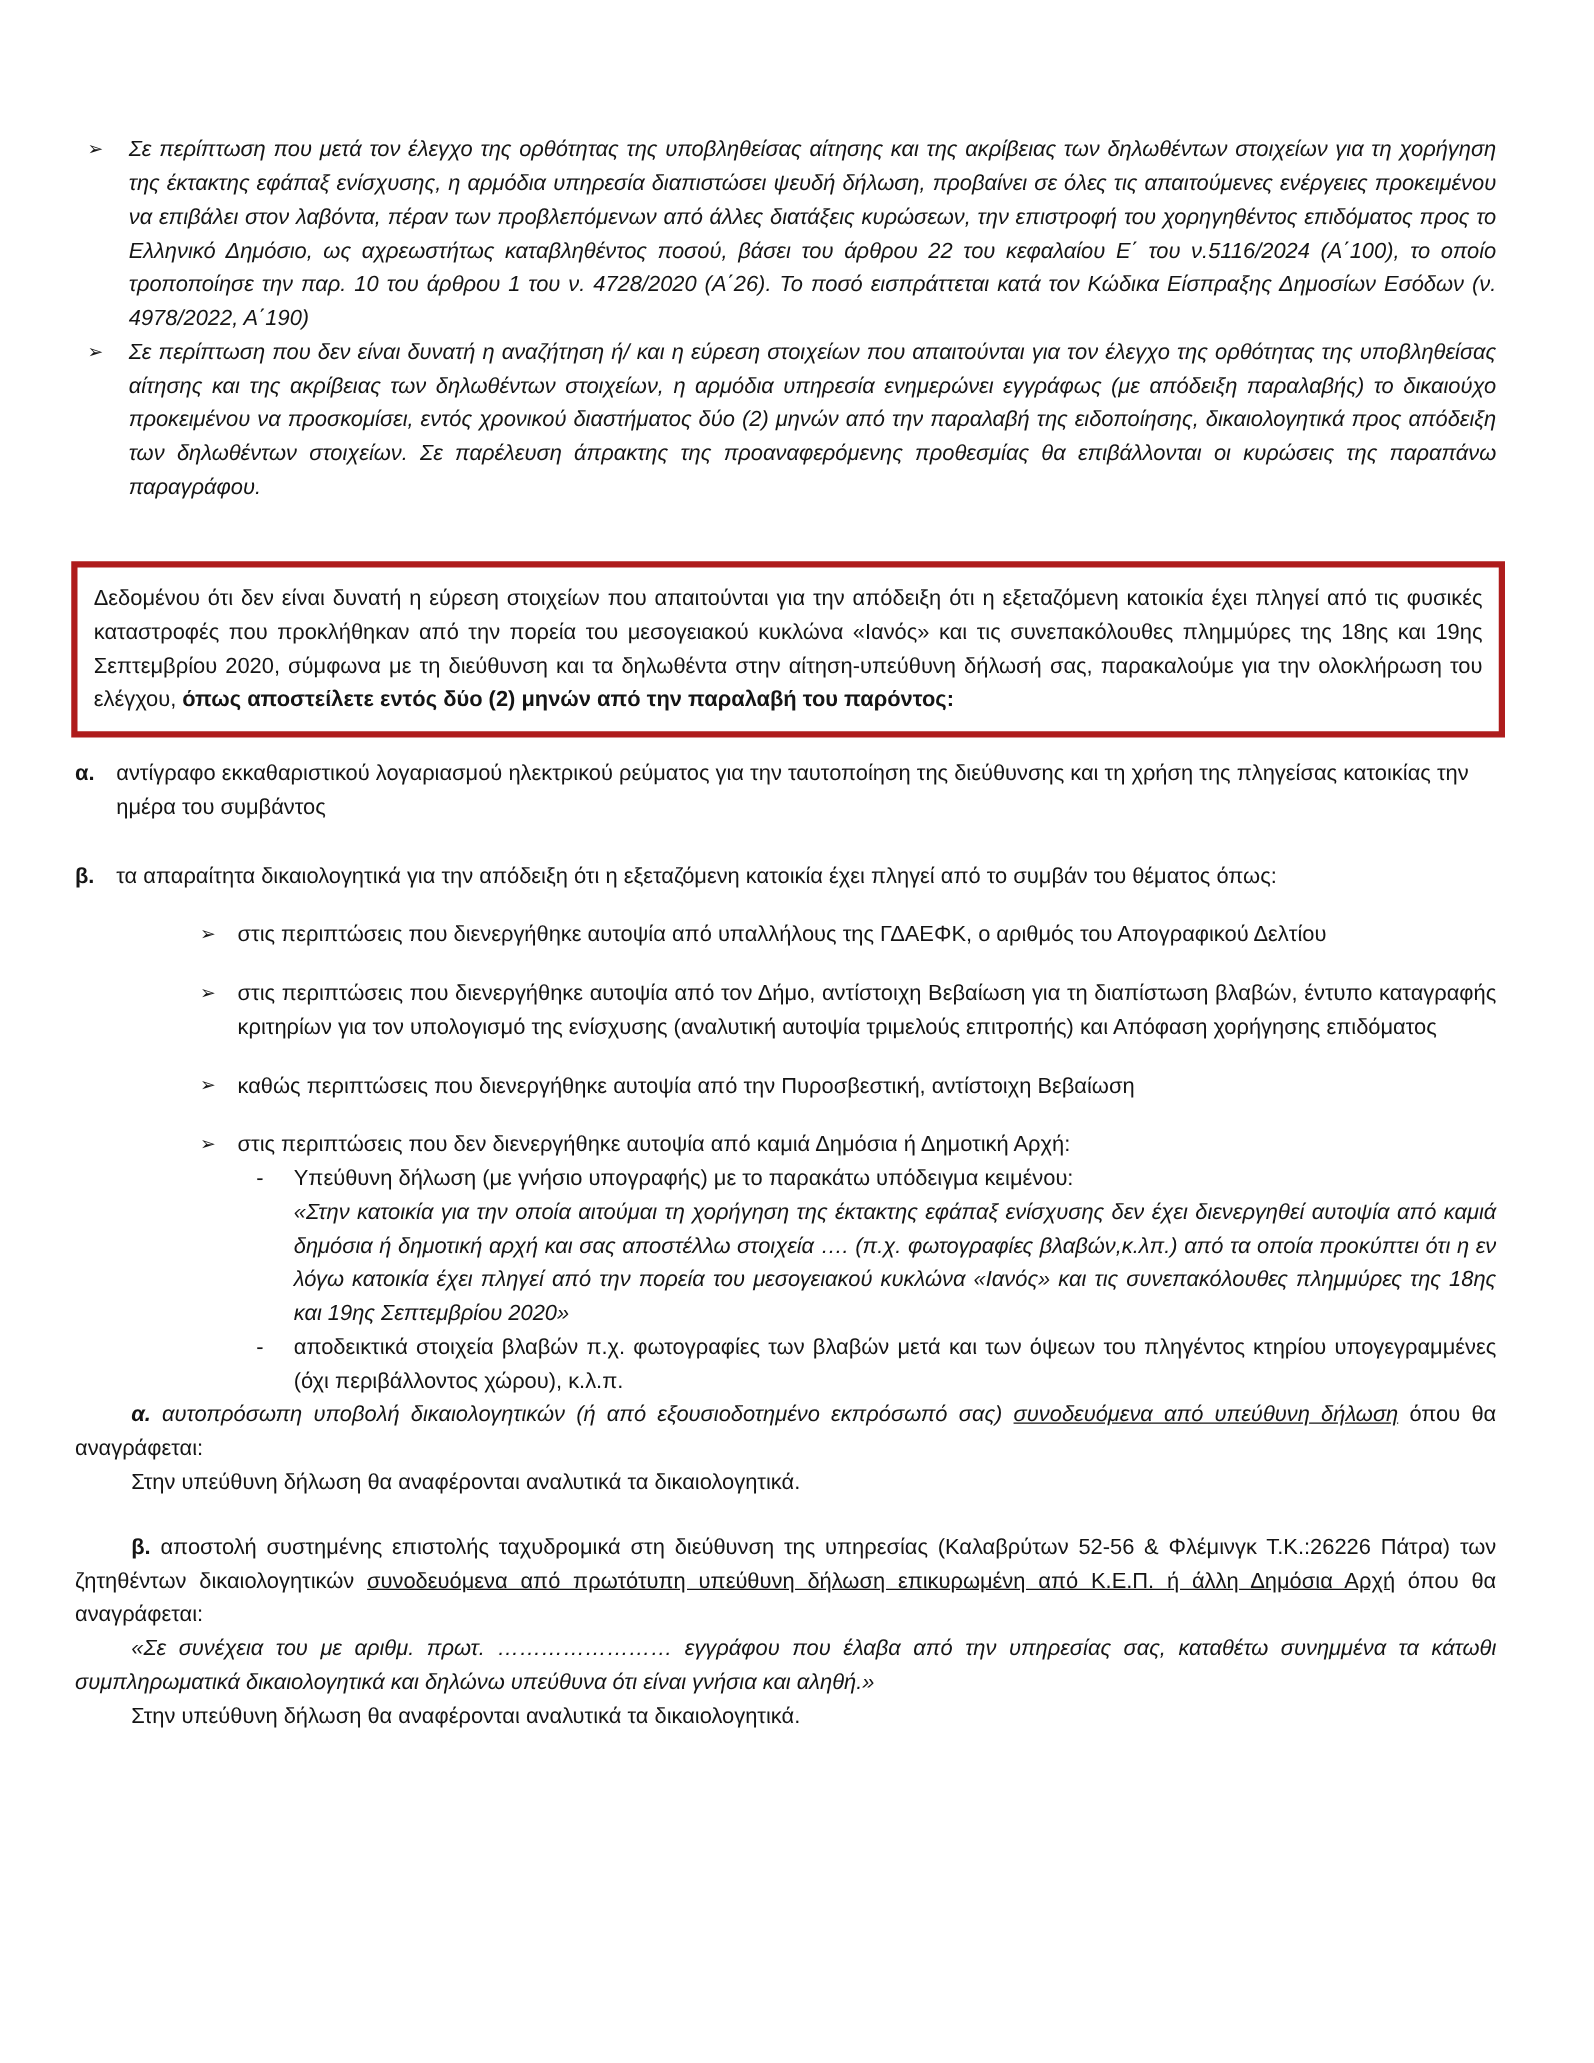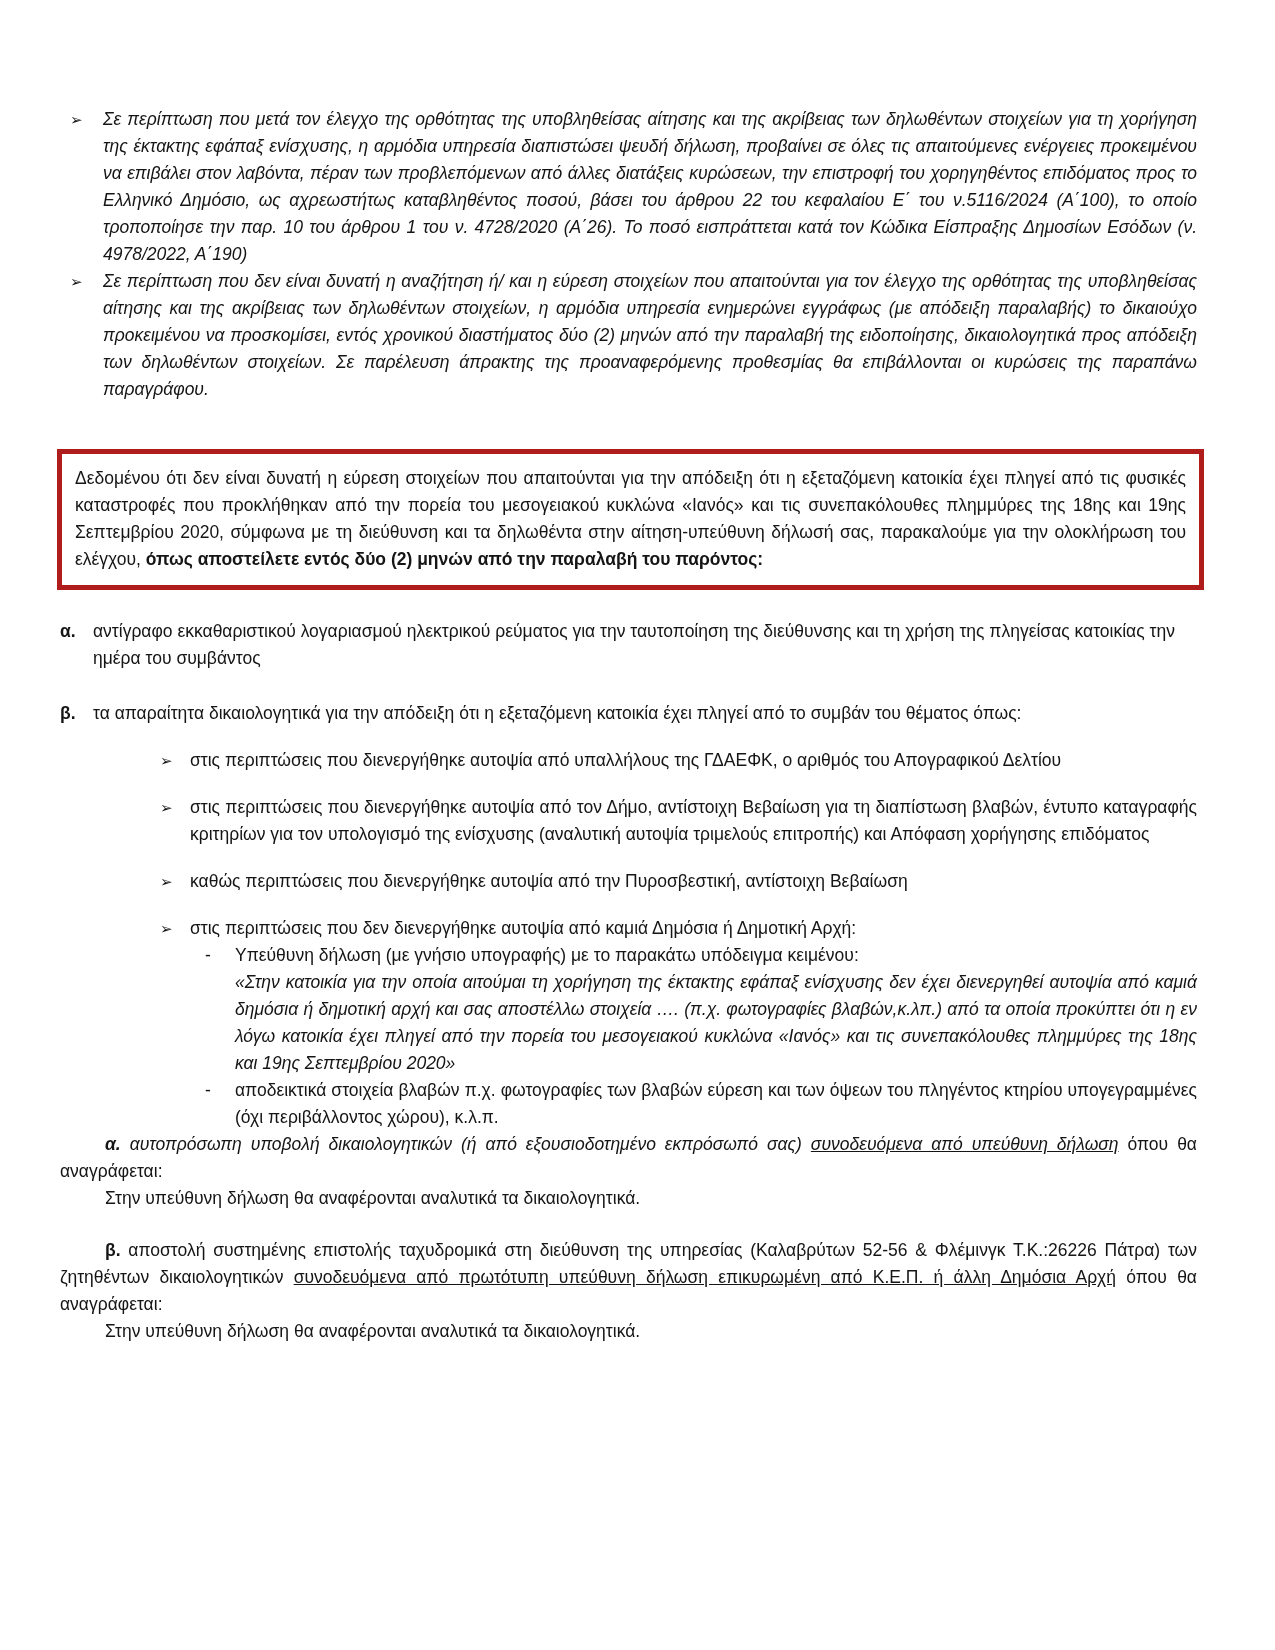--- a/index.html
+++ b/index.html
@@ -32,21 +32,21 @@
   }
   .bullet .btxt{flex:1;}
   .mb-bullets{margin-bottom:46px;}
   
   .notice-box{
     border:5px solid #ae1c1c;
     box-sizing:border-box;
     margin-left:-3px;
     margin-right:-7px;
     padding:11px 13px 12px 13px;
-    margin-bottom:28px;
+    margin-bottom:15px;
   }
   
   .ab-item{display:flex;align-items:flex-start;}
   .ab-item .abmark{flex:0 0 33px;font-weight:bold;}
   .ab-item .abtxt{flex:1;}
   .mb28{margin-bottom:28px;}
   .mb20{margin-bottom:20px;}
   
   .sub{margin-left:100px;}
   .sub .bmark{flex:0 0 30px;padding-left:0;}
@@ -105,23 +105,24 @@
     <p class="btxt">στις περιπτώσεις που δεν διενεργήθηκε αυτοψία από καμιά Δημόσια ή Δημοτική Αρχή:</p>
   </div>
 
   <div class="dash">
     <span class="dmark">-</span>
     <p class="dtxt">Υπεύθυνη δήλωση (με γνήσιο υπογραφής) με το παρακάτω υπόδειγμα κειμένου:</p>
   </div>
   <p class="quote-block just it">«Στην κατοικία για την οποία αιτούμαι τη χορήγηση της έκτακτης εφάπαξ ενίσχυσης δεν έχει διενεργηθεί αυτοψία από καμιά δημόσια ή δημοτική αρχή και σας αποστέλλω στοιχεία …. (π.χ. φωτογραφίες βλαβών,κ.λπ.) από τα οποία προκύπτει ότι η εν λόγω κατοικία έχει πληγεί από την πορεία του μεσογειακού κυκλώνα «Ιανός» και τις συνεπακόλουθες πλημμύρες της 18ης και 19ης Σεπτεμβρίου 2020»</p>
   <div class="dash">
     <span class="dmark">-</span>
-    <p class="dtxt just">αποδεικτικά στοιχεία βλαβών π.χ. φωτογραφίες των βλαβών εύρεση και των όψεων του πληγέντος κτηρίου υπογεγραμμένες (όχι περιβάλλοντος χώρου), κ.λ.π.</p>
+    <p class="dtxt just">αποδεικτικά στοιχεία βλαβών π.χ. φωτογραφίες των βλαβών μετά και των όψεων του πληγέντος κτηρίου υπογεγραμμένες (όχι περιβάλλοντος χώρου), κ.λ.π.</p>
   </div>
 
 
   <p class="indent just"><span class="b it">α.</span><span class="it"> αυτοπρόσωπη υποβολή δικαιολογητικών (ή από εξουσιοδοτημένο εκπρόσωπό σας) </span><span class="it ul">συνοδευόμενα από υπεύθυνη δήλωση</span><span> όπου θα αναγράφεται:</span></p>
   <p class="indent">Στην υπεύθυνη δήλωση θα αναφέρονται αναλυτικά τα δικαιολογητικά.</p>
 
   <p class="indent just mt30"><span class="b">β.</span><span> αποστολή συστημένης επιστολής ταχυδρομικά στη διεύθυνση της υπηρεσίας (Καλαβρύτων 52-56 &amp; Φλέμινγκ Τ.Κ.:26226 Πάτρα) των ζητηθέντων δικαιολογητικών </span><span class="ul">συνοδευόμενα από πρωτότυπη υπεύθυνη δήλωση επικυρωμένη από Κ.Ε.Π. ή άλλη Δημόσια Αρχή</span><span> όπου θα αναγράφεται:</span></p>
+  <p class="indent just it">«Σε συνέχεια του με αριθμ. πρωτ. …………………… εγγράφου που έλαβα από την υπηρεσίας σας, καταθέτω συνημμένα τα κάτωθι συμπληρωματικά δικαιολογητικά και δηλώνω υπεύθυνα ότι είναι γνήσια και αληθή.»</p>
   <p class="indent">Στην υπεύθυνη δήλωση θα αναφέρονται αναλυτικά τα δικαιολογητικά.</p>
 
 </div>
 
 </body></html>

